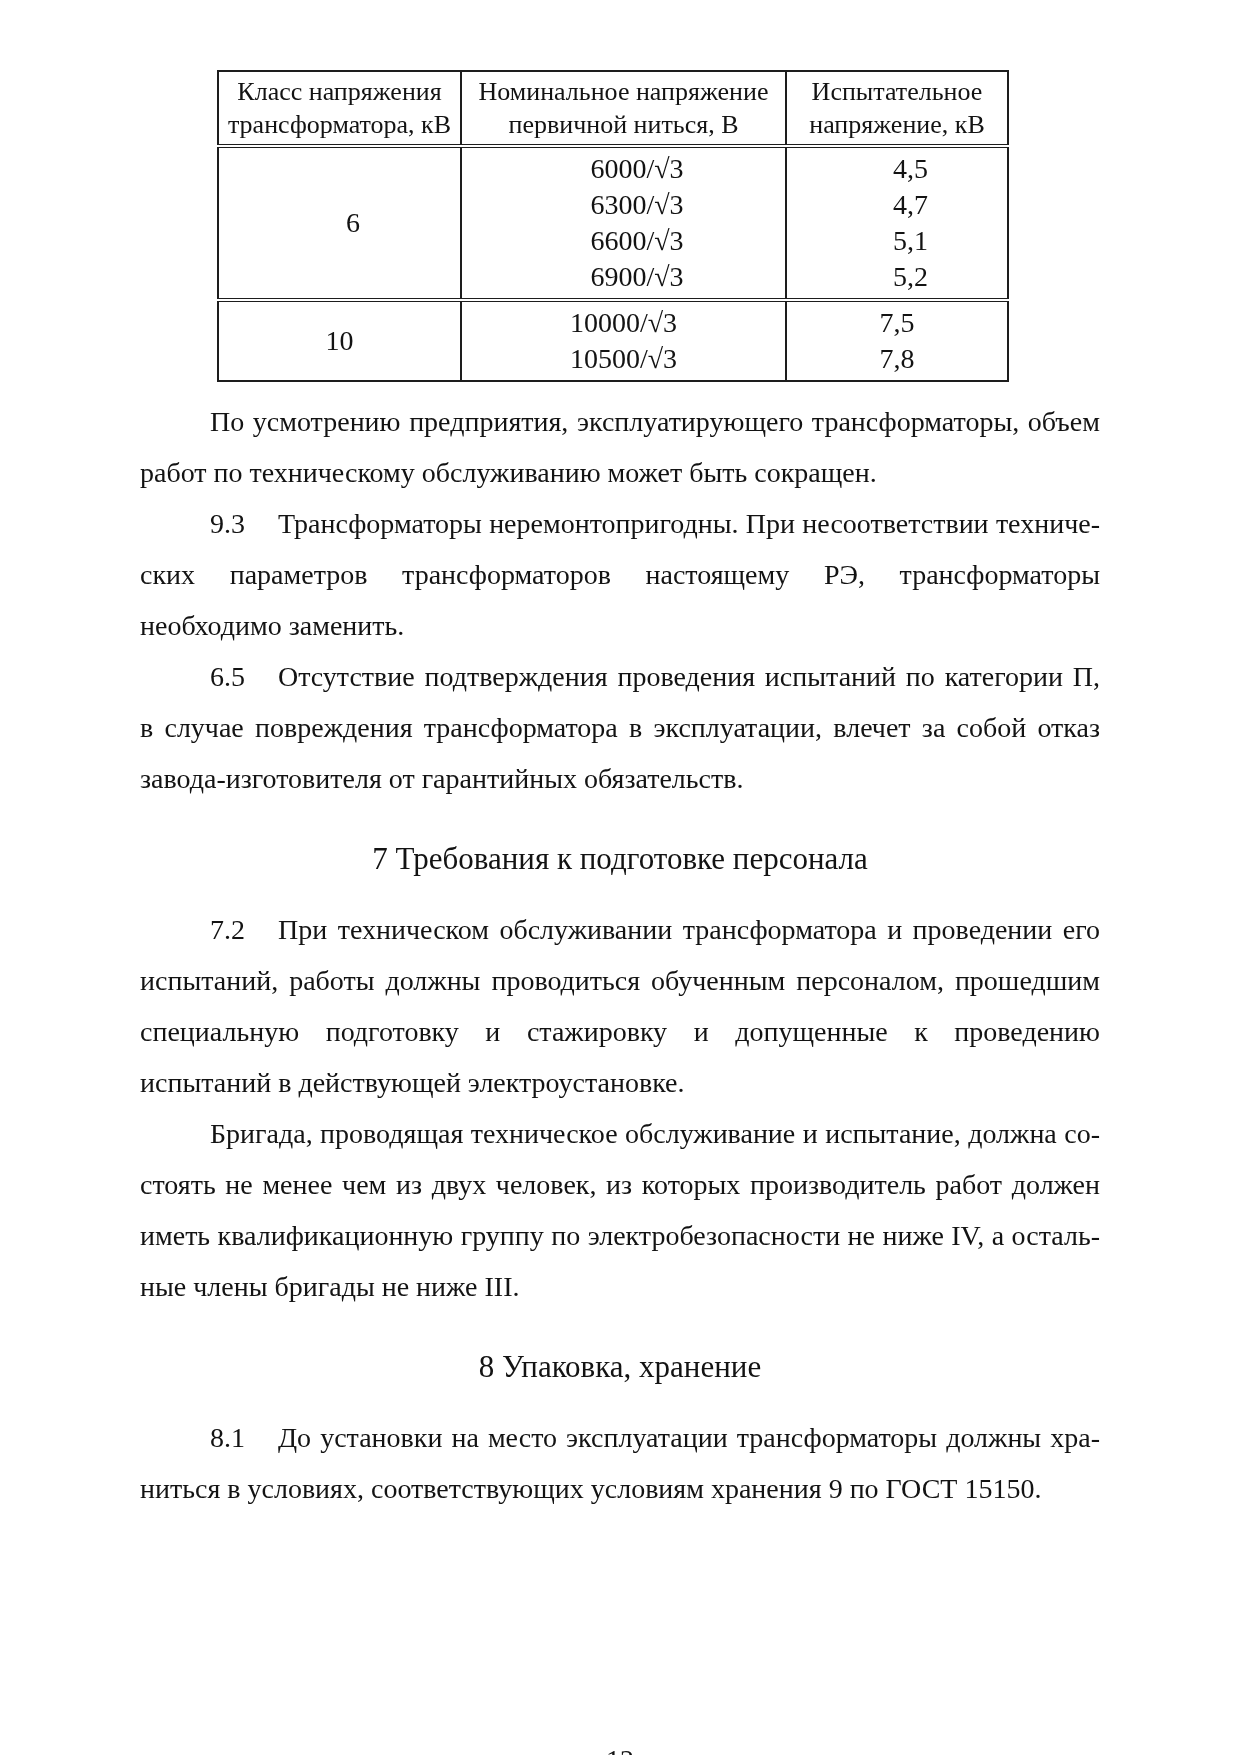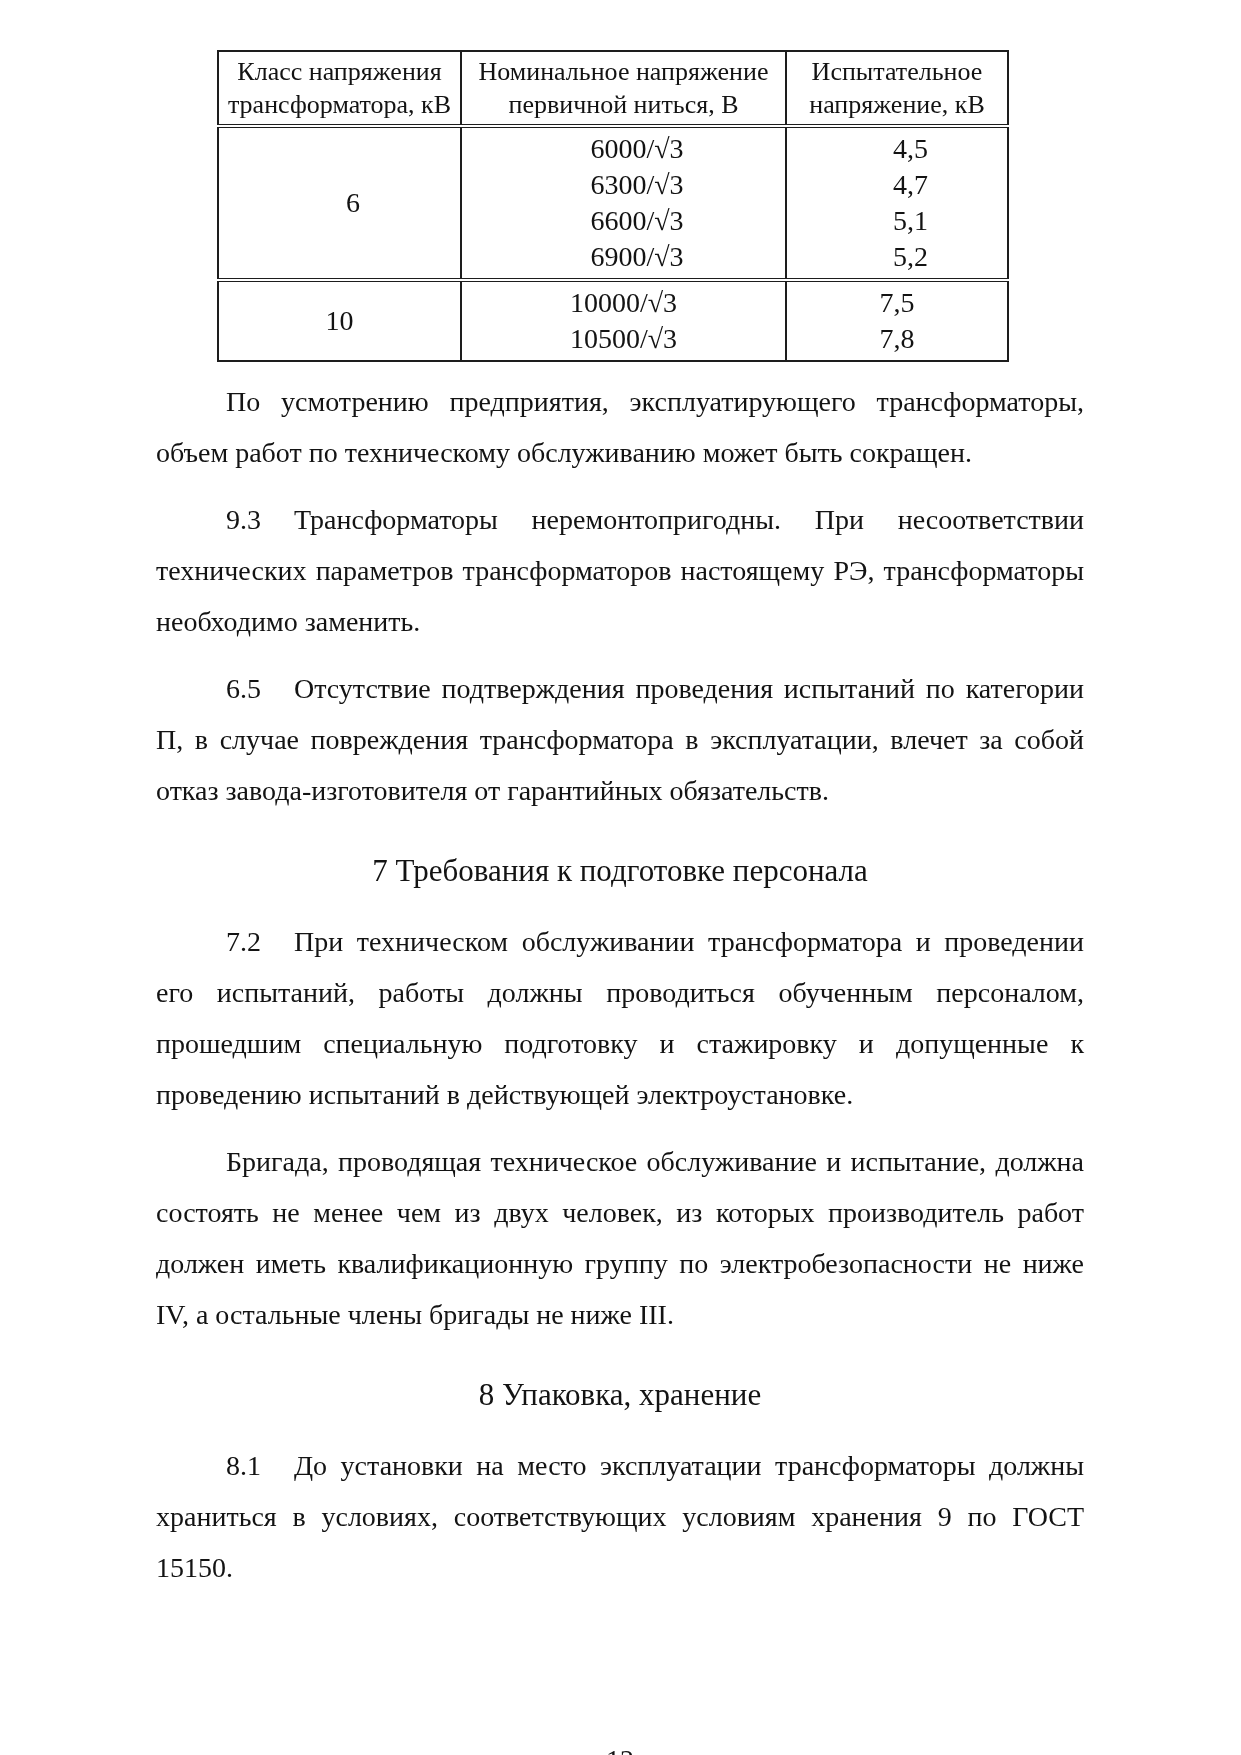--- a/index.html
+++ b/index.html
@@ -23,20 +23,21 @@
     text-align: right;
     font-size: 28px;
     line-height: 40px;
     margin-bottom: 12px;
   }
   table.voltage-table {
     border-collapse: collapse;
     margin-left: 77px;
     table-layout: fixed;
     width: 790px;
+    margin-top: 20px;
   }
   table.voltage-table th,
   table.voltage-table td {
     border: 2px solid #1d1d1d;
     text-align: center;
     vertical-align: middle;
     font-weight: normal;
     padding: 3px 6px;
   }
   table.voltage-table th {
@@ -50,21 +51,21 @@
     border-bottom: 4px double #1d1d1d;
     padding-left: 33px;
   }
   td.c-class { width: 240px; font-size: 28px; }
   td.c-mult  { font-size: 28px; line-height: 36px; white-space: pre-line; }
   col.col1 { width: 243px; }
   col.col2 { width: 325px; }
   col.col3 { width: 222px; }
 
   .para {
-    margin: 16px;
+    margin: 0;
     text-align: justify;
     text-indent: 70px;
     line-height: 51px;
     hyphens: manual;
   }
   .para.first-after-table { margin-top: 14px; }
   .pnum { padding-right: 33px; }
 
   .section-heading {
     margin: 29px 0 20px 0;

